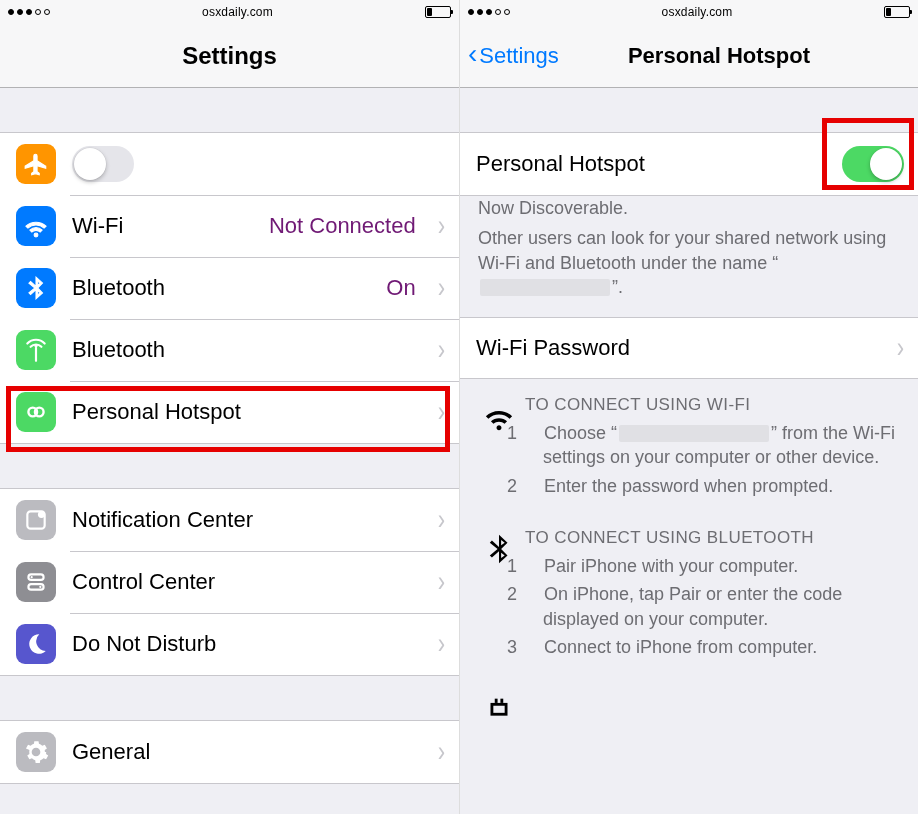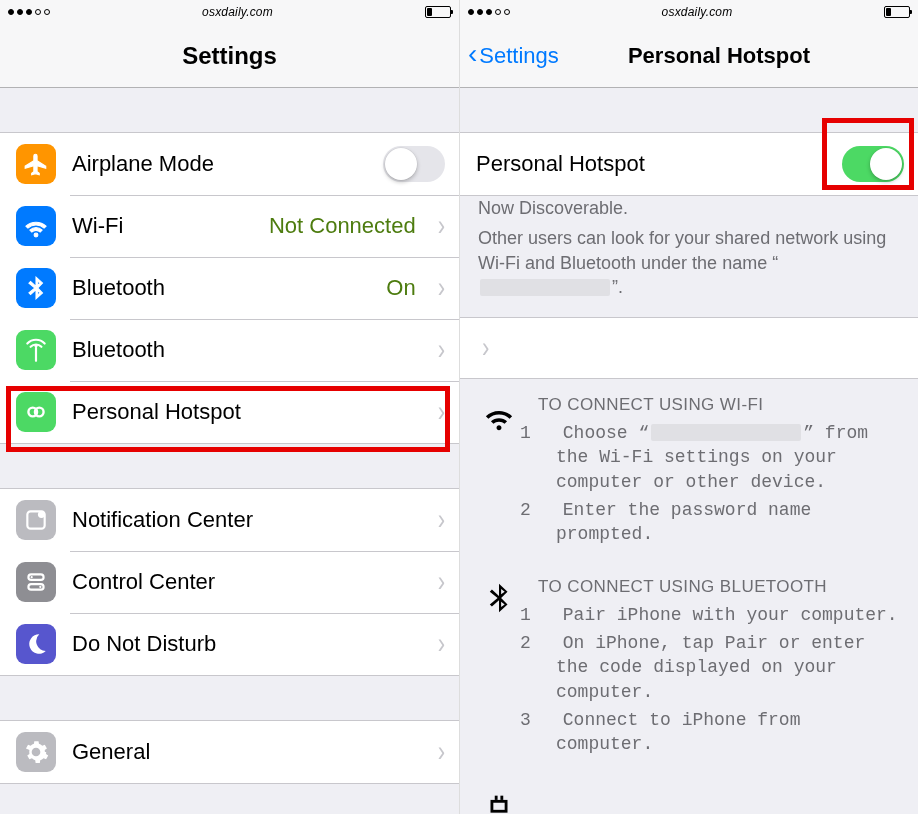--- a/index.html
+++ b/index.html
@@ -29,21 +29,20 @@
   
   .status-bar {
     height: 24px;
     background: #f7f7f8;
     display: flex;
     align-items: center;
     justify-content: space-between;
     padding: 0 8px;
     font-size: 12px;
     color: #000;
-    font-style: italic;
   }
   .status-left { display:flex; align-items:center; gap:2px; }
   .signal-dots { display:flex; gap:3px; align-items:center; }
   .signal-dots .dot {
     width:6px; height:6px; border-radius:50%;
     border:1px solid #000;
   }
   .signal-dots .dot.filled { background:#000; }
   .status-center { font-size:12px; color:#000; letter-spacing:.2px; }
   .battery {
@@ -120,21 +119,21 @@
     flex-shrink:0;
   }
   .row-label {
     font-size:22px;
     color:#000;
     flex:1;
     font-weight:400;
   }
   .row-value {
     font-size:22px;
-    color:#4d7c0f;
+    color:#701a75;
     margin-left:auto;
   }
   .chevron {
     color:#c7c7cc;
     font-size:22px;
     margin-left:6px;
     transform: scaleY(1.3);
   }
 
   
@@ -196,21 +195,21 @@
     margin:0 2px;
     position:relative;
     top:-1px;
   }
   .blur.sm { width:150px; }
 
   
   .instr {
     padding: 16px 18px 10px 18px;
     display:flex;
-    gap:18px;
+    gap:5px;
   }
   .instr-icon {
     width:42px;
     display:flex;
     justify-content:center;
     align-items:flex-start;
     padding-top:4px;
     color:#000;
   }
   .instr-icon svg { width:34px; height:34px; }
@@ -226,21 +225,20 @@
     counter-reset: step;
     padding-left: 0;
   }
   .instr-body li {
     font-size:18px;
     color:#6d6d72;
     line-height:1.35;
     padding-left:18px;
     text-indent:-18px;
     margin-bottom:4px;
-    font-family:Liberation Mono, monospace;
   }
   .instr-body li .n {
     display:inline-block; width:14px; text-align:left;
   }
 </style>
 </head>
 <body>
 
 <div class="container">
 
@@ -269,21 +267,20 @@
       <div class="spacer"></div>
 
       <div class="group">
 
         <div class="row">
           <div class="icon-box bg-orange">
             <svg viewBox="0 0 24 24">
                 <path class="icon-white" d="M21 14l-8-5V4.5C13 3.67 12.33 3 11.5 3S10 3.67 10 4.5V9l-8 5v2l8-2.5V19l-2 1.5V22l3.5-1 3.5 1v-1.5L13 19v-5.5l8 2.5z"></path>
               </svg>
           </div>
-          <div class="row-label">Airplane Mode</div>
           <div class="switch off">
               <div class="knob"></div>
             </div>
         </div>
 
         <div class="row">
           <div class="icon-box bg-blue">
             <svg viewBox="0 0 24 24">
                 <path class="icon-white" d="M12 18.5c.97 0 1.75.78 1.75 1.75S12.97 22 12 22s-1.75-.78-1.75-1.75.78-1.75 1.75-1.75zm0-5c2.2 0 4.21.86 5.7 2.27l-1.77 1.77C14.9 16.58 13.5 16 12 16s-2.9.58-3.93 1.54L6.3 15.77C7.79 14.36 9.8 13.5 12 13.5zm0-5c3.59 0 6.85 1.4 9.27 3.68l-1.77 1.77C17.54 12.1 14.9 11 12 11s-5.54 1.1-7.5 2.95L2.73 12.18C5.15 9.9 8.41 8.5 12 8.5z"></path>
               </svg>
@@ -427,35 +424,36 @@
       </div>
 
       <div class="footer-text">
         <span>Now Discoverable.</span>
         <span class="small-gap"></span>
         <span>Other users can look for your shared network using Wi-Fi and Bluetooth under the name “</span><span class="blur"></span><span>”.</span>
       </div>
 
       <div class="group">
         <div class="row no-icon tight">
+          <div class="row-label">Wi-Fi Password</div>
           <div class="chevron">›</div>
         </div>
       </div>
 
       <div class="instr">
         <div class="instr-icon">
           <svg viewBox="0 0 24 24">
               <path fill="#000" d="M12 18.5c.97 0 1.75.78 1.75 1.75S12.97 22 12 22s-1.75-.78-1.75-1.75.78-1.75 1.75-1.75zm0-5c2.2 0 4.21.86 5.7 2.27l-1.77 1.77C14.9 16.58 13.5 16 12 16s-2.9.58-3.93 1.54L6.3 15.77C7.79 14.36 9.8 13.5 12 13.5zm0-5c3.59 0 6.85 1.4 9.27 3.68l-1.77 1.77C17.54 12.1 14.9 11 12 11s-5.54 1.1-7.5 2.95L2.73 12.18C5.15 9.9 8.41 8.5 12 8.5z"></path>
             </svg>
         </div>
         <div class="instr-body">
           <div class="instr-title">TO CONNECT USING WI-FI</div>
           <ol>
             <li><span class="n">1</span> <span>Choose “</span><span class="blur sm"></span><span>” from the Wi-Fi settings on your computer or other device.</span></li>
-            <li><span class="n">2</span> <span>Enter the password name prompted.</span></li>
+            <li><span class="n">2</span> <span>Enter the password when prompted.</span></li>
           </ol>
         </div>
       </div>
 
       <div class="instr">
         <div class="instr-icon">
           <svg viewBox="0 0 24 24">
               <path fill="#000" d="M12 2l6 5.5L13.5 12 18 16.5 12 22v-8.5L7 18l-1.5-1.5L11 12 5.5 7.5 7 6l5 4.5V2zm1.5 3.7v3.6L16 7.5l-2.5-1.8zm0 9v3.6L16 16.5l-2.5-1.8z"></path>
             </svg>
         </div>

